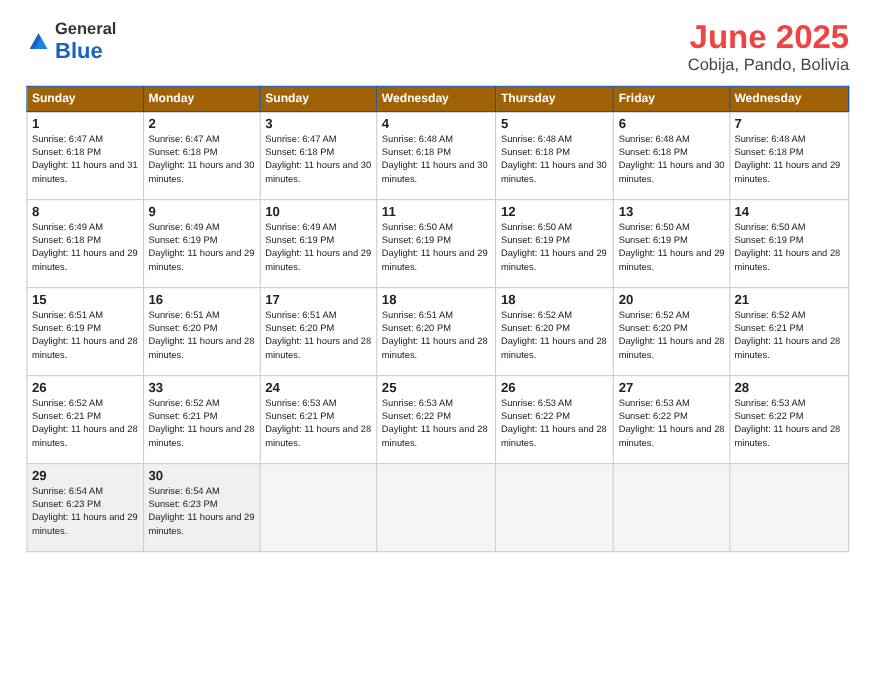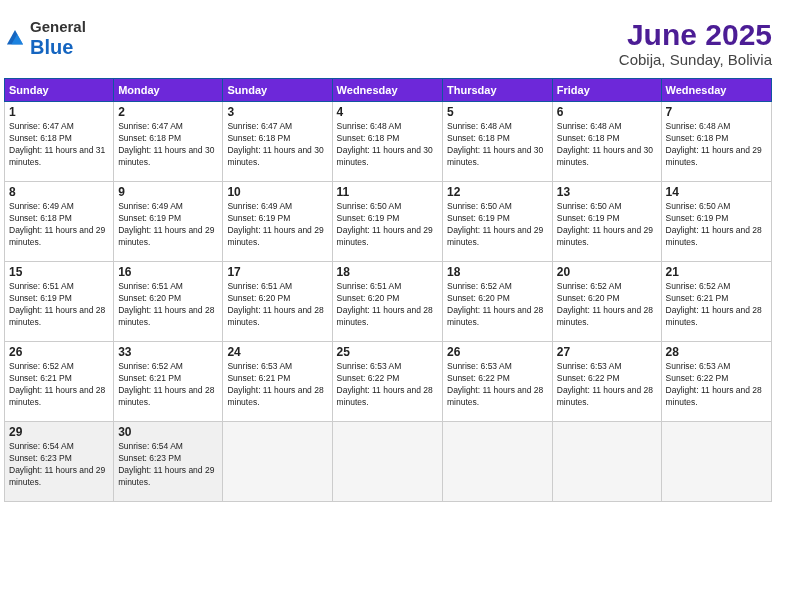--- a/index.html
+++ b/index.html
@@ -6,21 +6,21 @@
     body {
       font-family: Arial, sans-serif;
       background: #fff;
       width: 792px;
       height: 612px;
       overflow: hidden;
     }
     .page {
       width: 792px;
       height: 612px;
-      padding: 18px 20px 10px 4px;
+      padding: 18px 20px 10px 24px;
       background: #fff;
     }
     .header {
       display: flex;
       justify-content: space-between;
       align-items: flex-start;
       margin-bottom: 10px;
     }
     .logo {
       display: flex;
@@ -42,34 +42,34 @@
     .logo-icon {
       width: 22px;
       height: 22px;
     }
     .title-block {
       text-align: right;
     }
     .main-title {
       font-size: 30px;
       font-weight: bold;
-      color: #4c1d95;
+      color: #ef4444;
       line-height: 1.1;
     }
     .subtitle {
       font-size: 15px;
       color: #444;
     }
     .calendar {
       width: 100%;
       border-collapse: collapse;
       font-size: 9.5px;
     }
     .calendar thead tr th {
-      background: #6d28d9;
+      background: #a16207;
       color: #fff;
       font-size: 11px;
       font-weight: bold;
       padding: 5px 4px;
       text-align: left;
       border: 1px solid #1255a0;
     }
     .calendar tbody tr td {
       vertical-align: top;
       padding: 3px 4px 4px 4px;
@@ -110,21 +110,21 @@
       </svg>
       <div>
         <div style="line-height:1.1">
           <span class="logo-text-general">General</span><br>
           <span class="logo-text-blue">Blue</span>
         </div>
       </div>
     </div>
     <div class="title-block">
       <div class="main-title">June 2025</div>
-      <div class="subtitle">Cobija, Sunday, Bolivia</div>
+      <div class="subtitle">Cobija, Pando, Bolivia</div>
     </div>
   </div>
 
   <table class="calendar">
     <thead>
       <tr>
         <th>Sunday</th>
         <th>Monday</th>
         <th>Sunday</th>
         <th>Wednesday</th>

